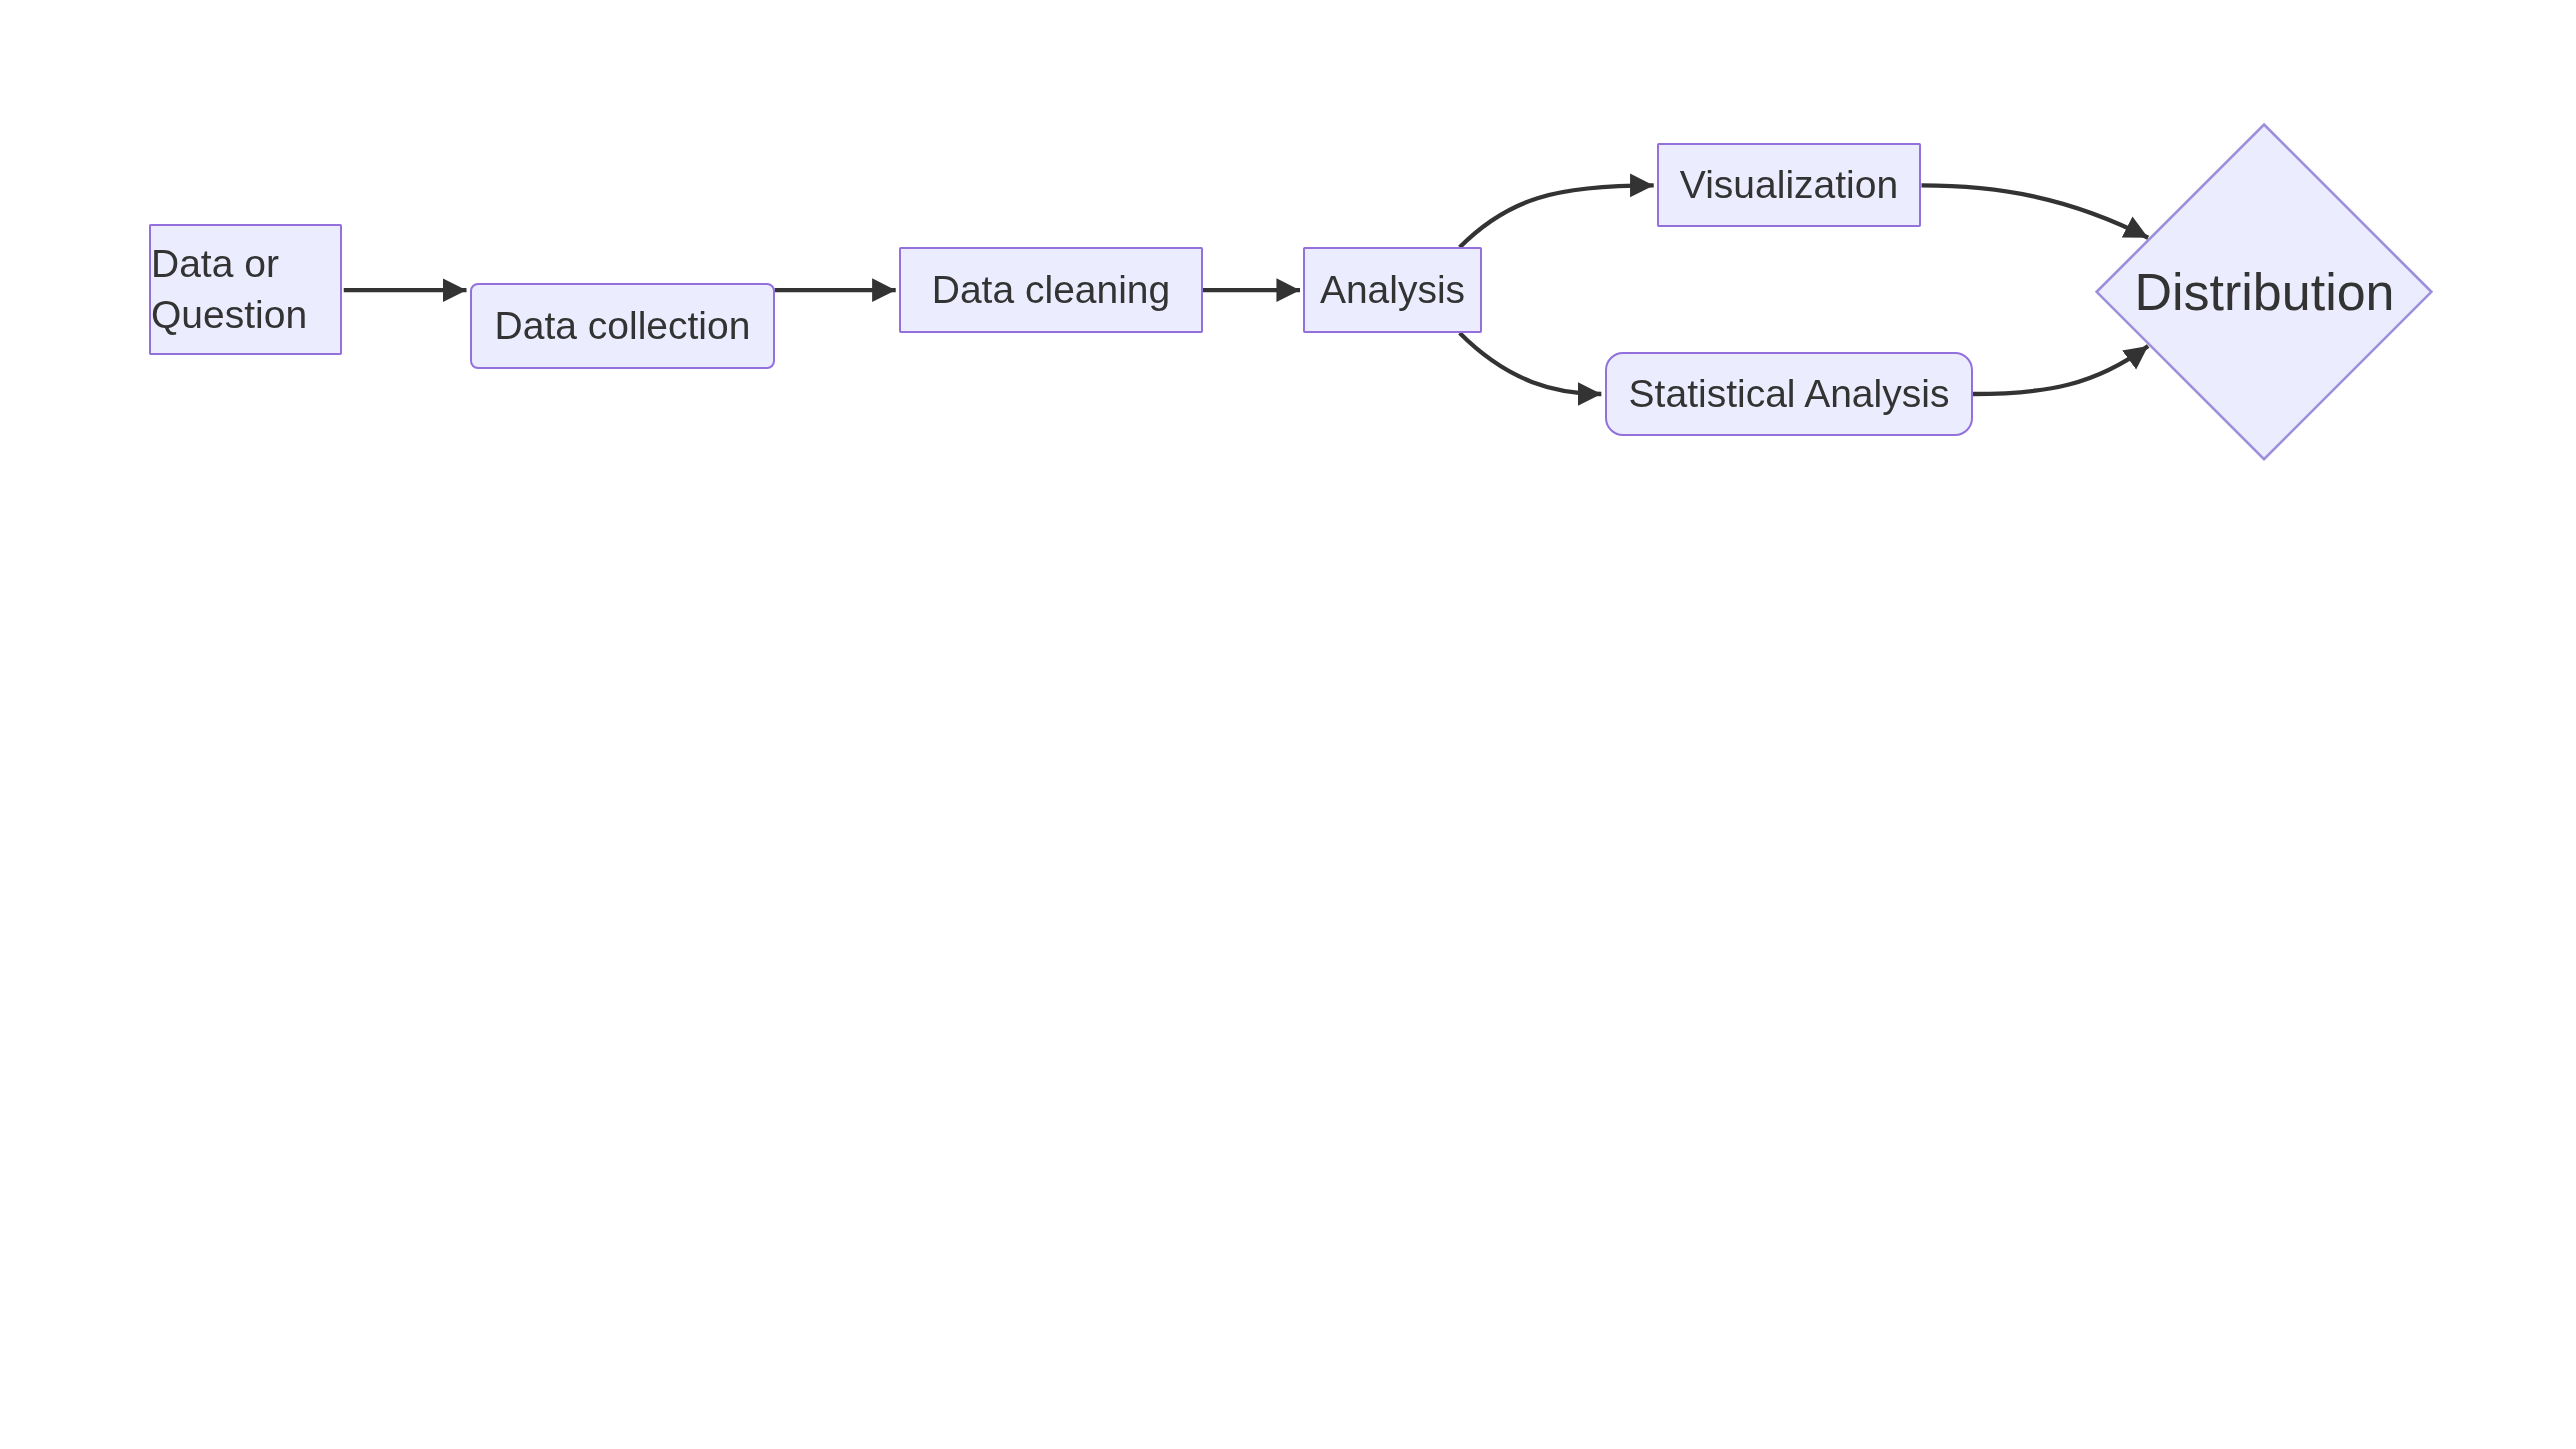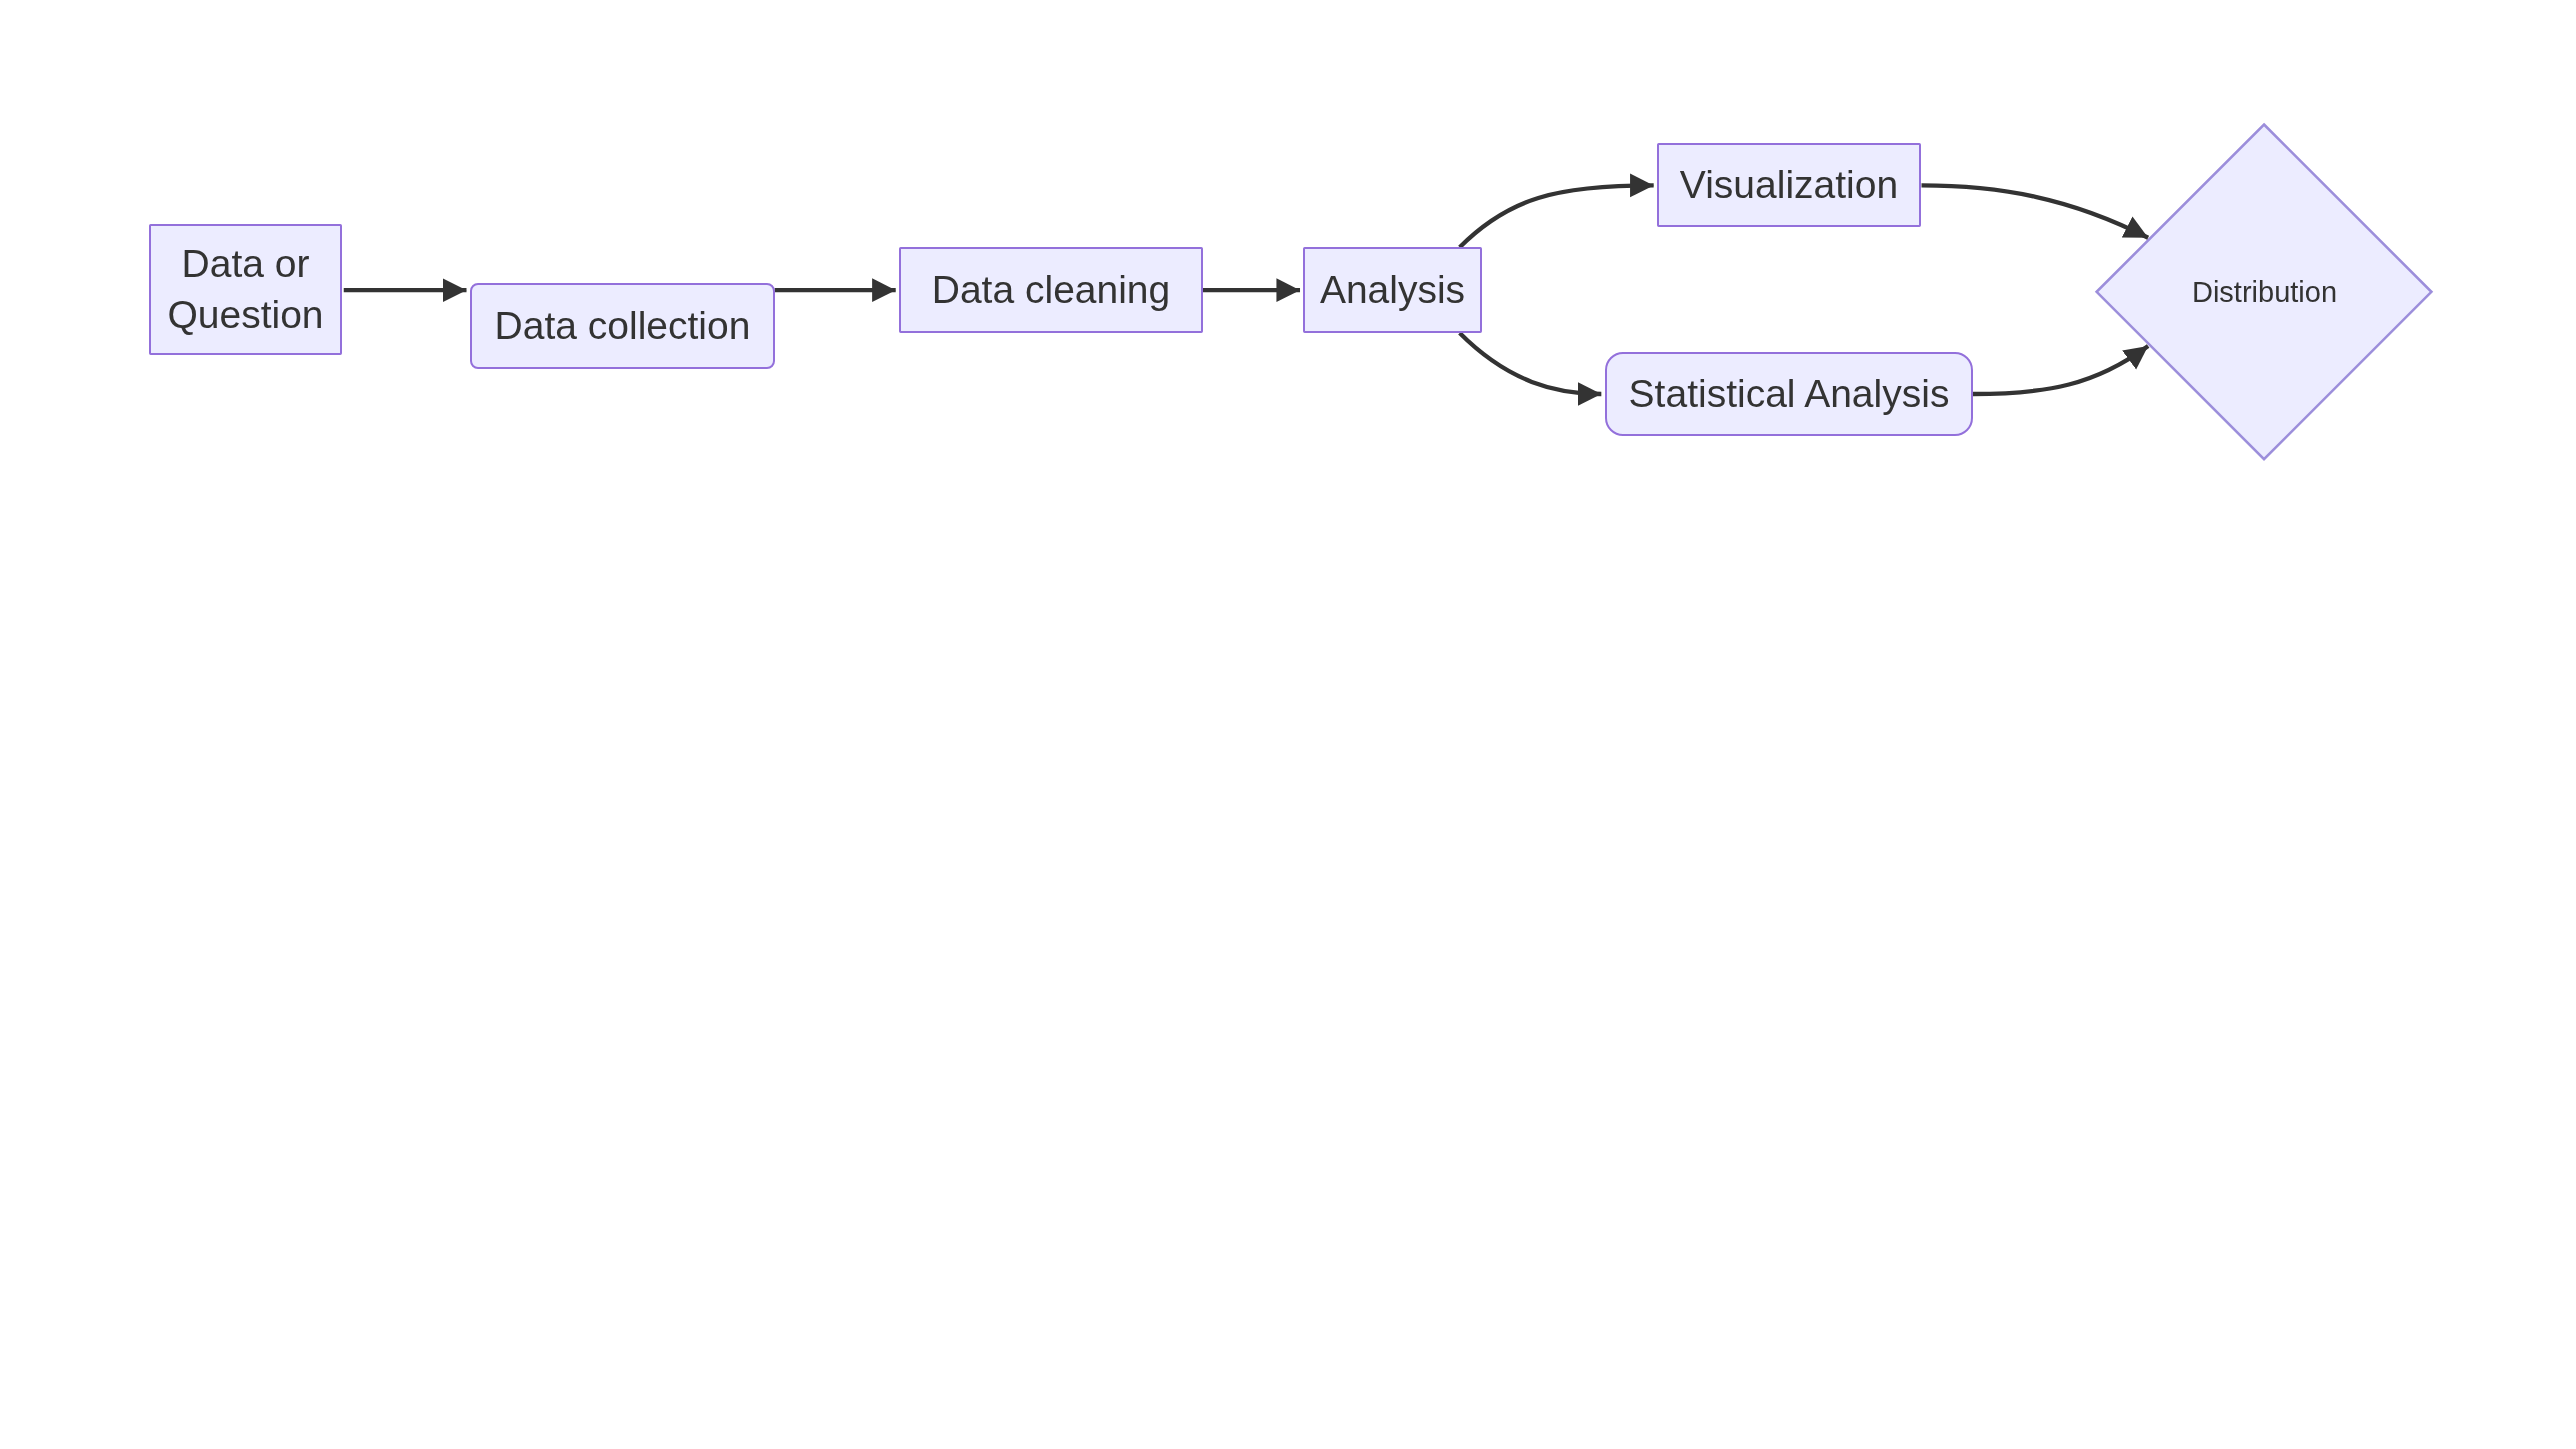--- a/index.html
+++ b/index.html
@@ -35,39 +35,39 @@
   }
   .node {
     position: absolute;
     box-sizing: border-box;
     background: #ececff;
     border: 2.6px solid #9370db;
     border-radius: 1.7px;
     display: flex;
     align-items: center;
     justify-content: center;
-    text-align: center;
+    text-align: left;
     color: #333333;
     font-size: 39px;
     line-height: 1.3;
   }
   .node span { white-space: nowrap; }
   .node.wrap span { white-space: normal; }
   .node.rounded { border-radius: 8px; margin-top: 36px; }
   .diamond-label {
     position: absolute;
     left: 2110px;
     top: 260px;
     width: 309px;
     height: 64px;
     display: flex;
     align-items: center;
     justify-content: center;
     color: #333333;
-    font-size: 29px;
+    font-size: 52px;
     white-space: nowrap;
   }
 </style>
 </head>
 <body>
 
 <div class="stage">
 
   <svg class="edge-layer" viewBox="0 0 3000 1688" xmlns="http://www.w3.org/2000/svg">
     <defs>

